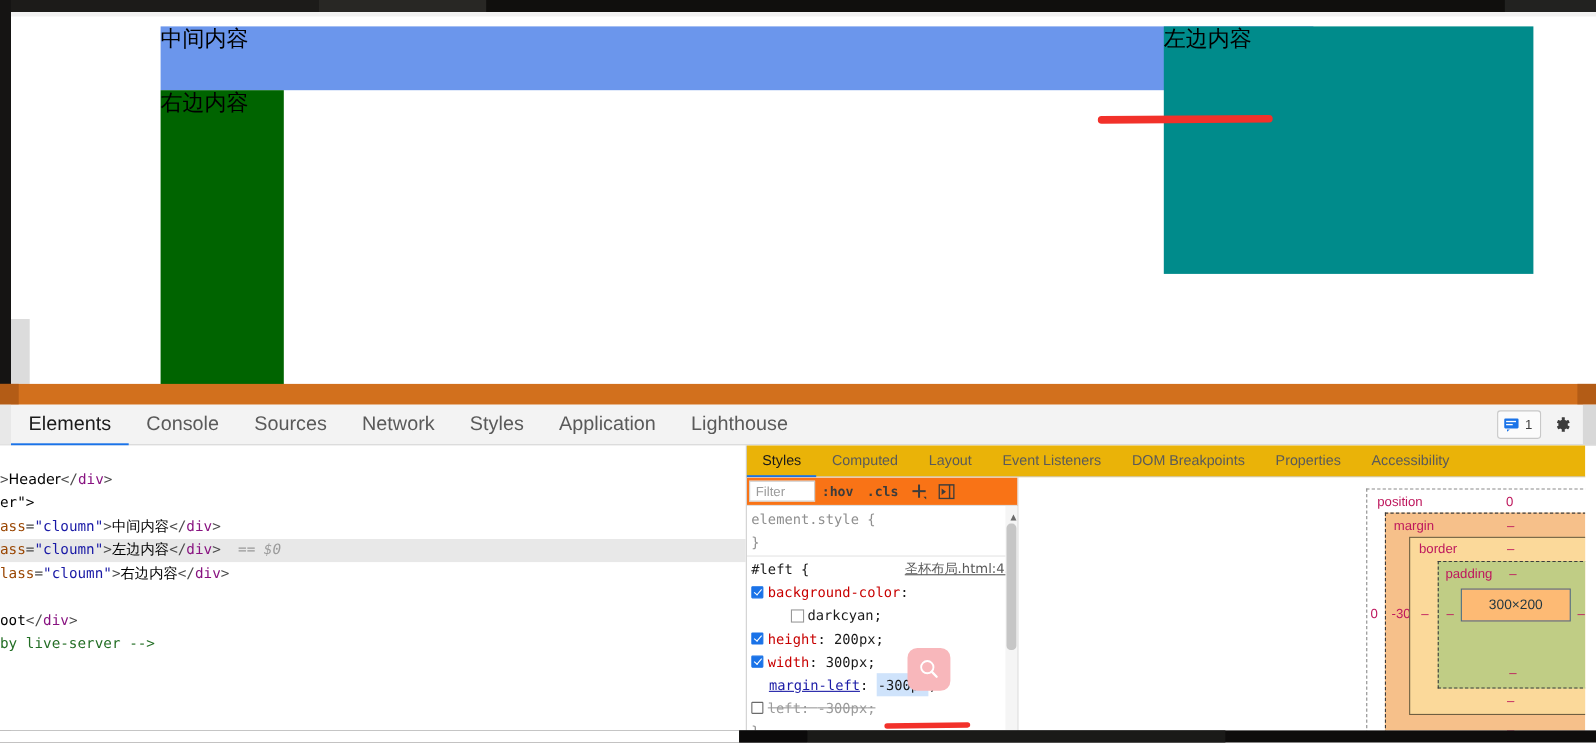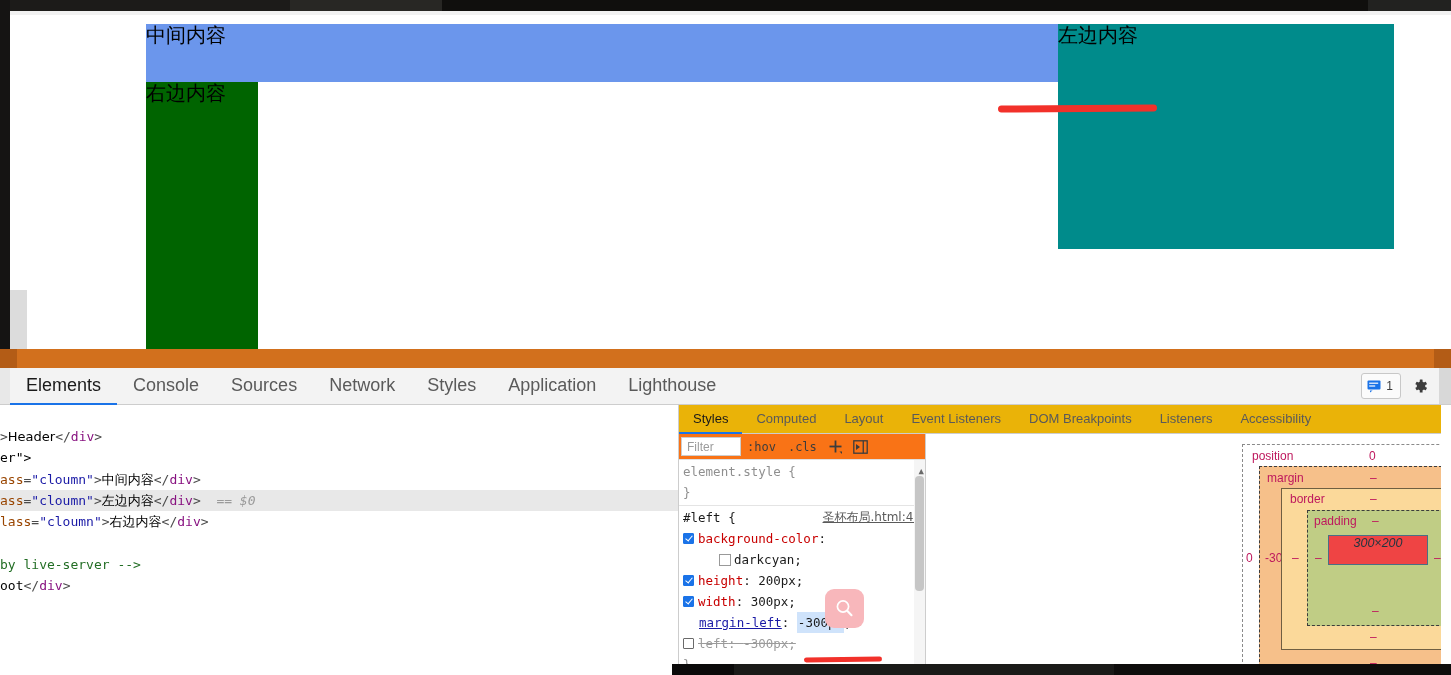--- a/index.html
+++ b/index.html
@@ -255,21 +255,21 @@
     border: 1px solid #cdcdcd;
     background: #ffffff;
     font-size: 12px;
     color: #9b9b9b;
     display: flex; align-items: center;
     padding-left: 5px;
     box-sizing: border-box;
   }
   .tb-btn {
     font-family: "DejaVu Sans Mono", monospace;
-    font-size: 12px; font-weight: normal;
+    font-size: 12px; font-weight: bold;
     color: #3c3c3c;
     padding: 0 6px;
     cursor: default;
   }
   .tb-icon { padding: 0 5px; display: flex; align-items: center; }
 
   .styles-rules {
     flex: 1;
     overflow: hidden;
     position: relative;
@@ -403,25 +403,24 @@
     background: #fbd99a;
   }
   .bm-padding {
     left: 65px; top: 66px; width: 142px; height: 116px;
     border: 1px dashed #3c3c3c;
     background: #c0cd85;
   }
   .bm-content {
     left: 86px; top: 91px; width: 100px; height: 30px;
     border: 1px solid #4a6f85;
-    background: #ef4444;
-    display: flex; align-items: flex-start; justify-content: center;
+    background: #fdba74;
+    display: flex; align-items: center; justify-content: center;
     font-size: 12.5px;
     color: #1f3540;
-    font-style: italic;
   }
   .bm-label {
     position: absolute;
     font-size: 12px;
     color: #be185d;
     white-space: nowrap;
   }
 </style>
 </head>
 <body>
@@ -503,43 +502,43 @@
 
   <div class="dt-body">
 
     <div class="dom-pane">
       <div class="dom-line"><span class="tok-punc">&gt;</span><span class="tok-text">Header</span><span class="tok-punc">&lt;/</span><span class="tok-tag">div</span><span class="tok-punc">&gt;</span></div>
       <div class="dom-line">er"&gt;</div>
       <div class="dom-line"><span class="tok-attr">ass</span><span class="tok-punc">=</span><span class="tok-val">"cloumn"</span><span class="tok-punc">&gt;</span><span class="tok-text">中间内容</span><span class="tok-punc">&lt;/</span><span class="tok-tag">div</span><span class="tok-punc">&gt;</span></div>
       <div class="dom-line sel"><span class="tok-attr">ass</span><span class="tok-punc">=</span><span class="tok-val">"cloumn"</span><span class="tok-punc">&gt;</span><span class="tok-text">左边内容</span><span class="tok-punc">&lt;/</span><span class="tok-tag">div</span><span class="tok-punc">&gt;</span>  <span class="tok-ref">== $0</span></div>
       <div class="dom-line"><span class="tok-attr">lass</span><span class="tok-punc">=</span><span class="tok-val">"cloumn"</span><span class="tok-punc">&gt;</span><span class="tok-text">右边内容</span><span class="tok-punc">&lt;/</span><span class="tok-tag">div</span><span class="tok-punc">&gt;</span></div>
       <div class="dom-line"></div>
+      <div class="dom-line">oot<span class="tok-punc">&lt;/</span><span class="tok-tag">div</span><span class="tok-punc">&gt;</span></div>
       <div class="dom-line"><span class="tok-cmt">by live-server --&gt;</span></div>
-      <div class="dom-line">oot<span class="tok-punc">&lt;/</span><span class="tok-tag">div</span><span class="tok-punc">&gt;</span></div>
     </div>
 
     <div class="sidebar-pane">
       <div class="sb-tabs">
         <div class="sb-tab active">
             <span>Styles</span>
           </div>
         <div class="sb-tab">
             <span>Computed</span>
           </div>
         <div class="sb-tab">
             <span>Layout</span>
           </div>
         <div class="sb-tab">
             <span>Event Listeners</span>
           </div>
         <div class="sb-tab">
             <span>DOM Breakpoints</span>
           </div>
         <div class="sb-tab">
-            <span>Listeners</span>
+            <span>Properties</span>
           </div>
         <div class="sb-tab">
             <span>Accessibility</span>
           </div>
       </div>
 
       <div class="sb-content">
 
         <div class="styles-col">
           <div class="styles-toolbar">

